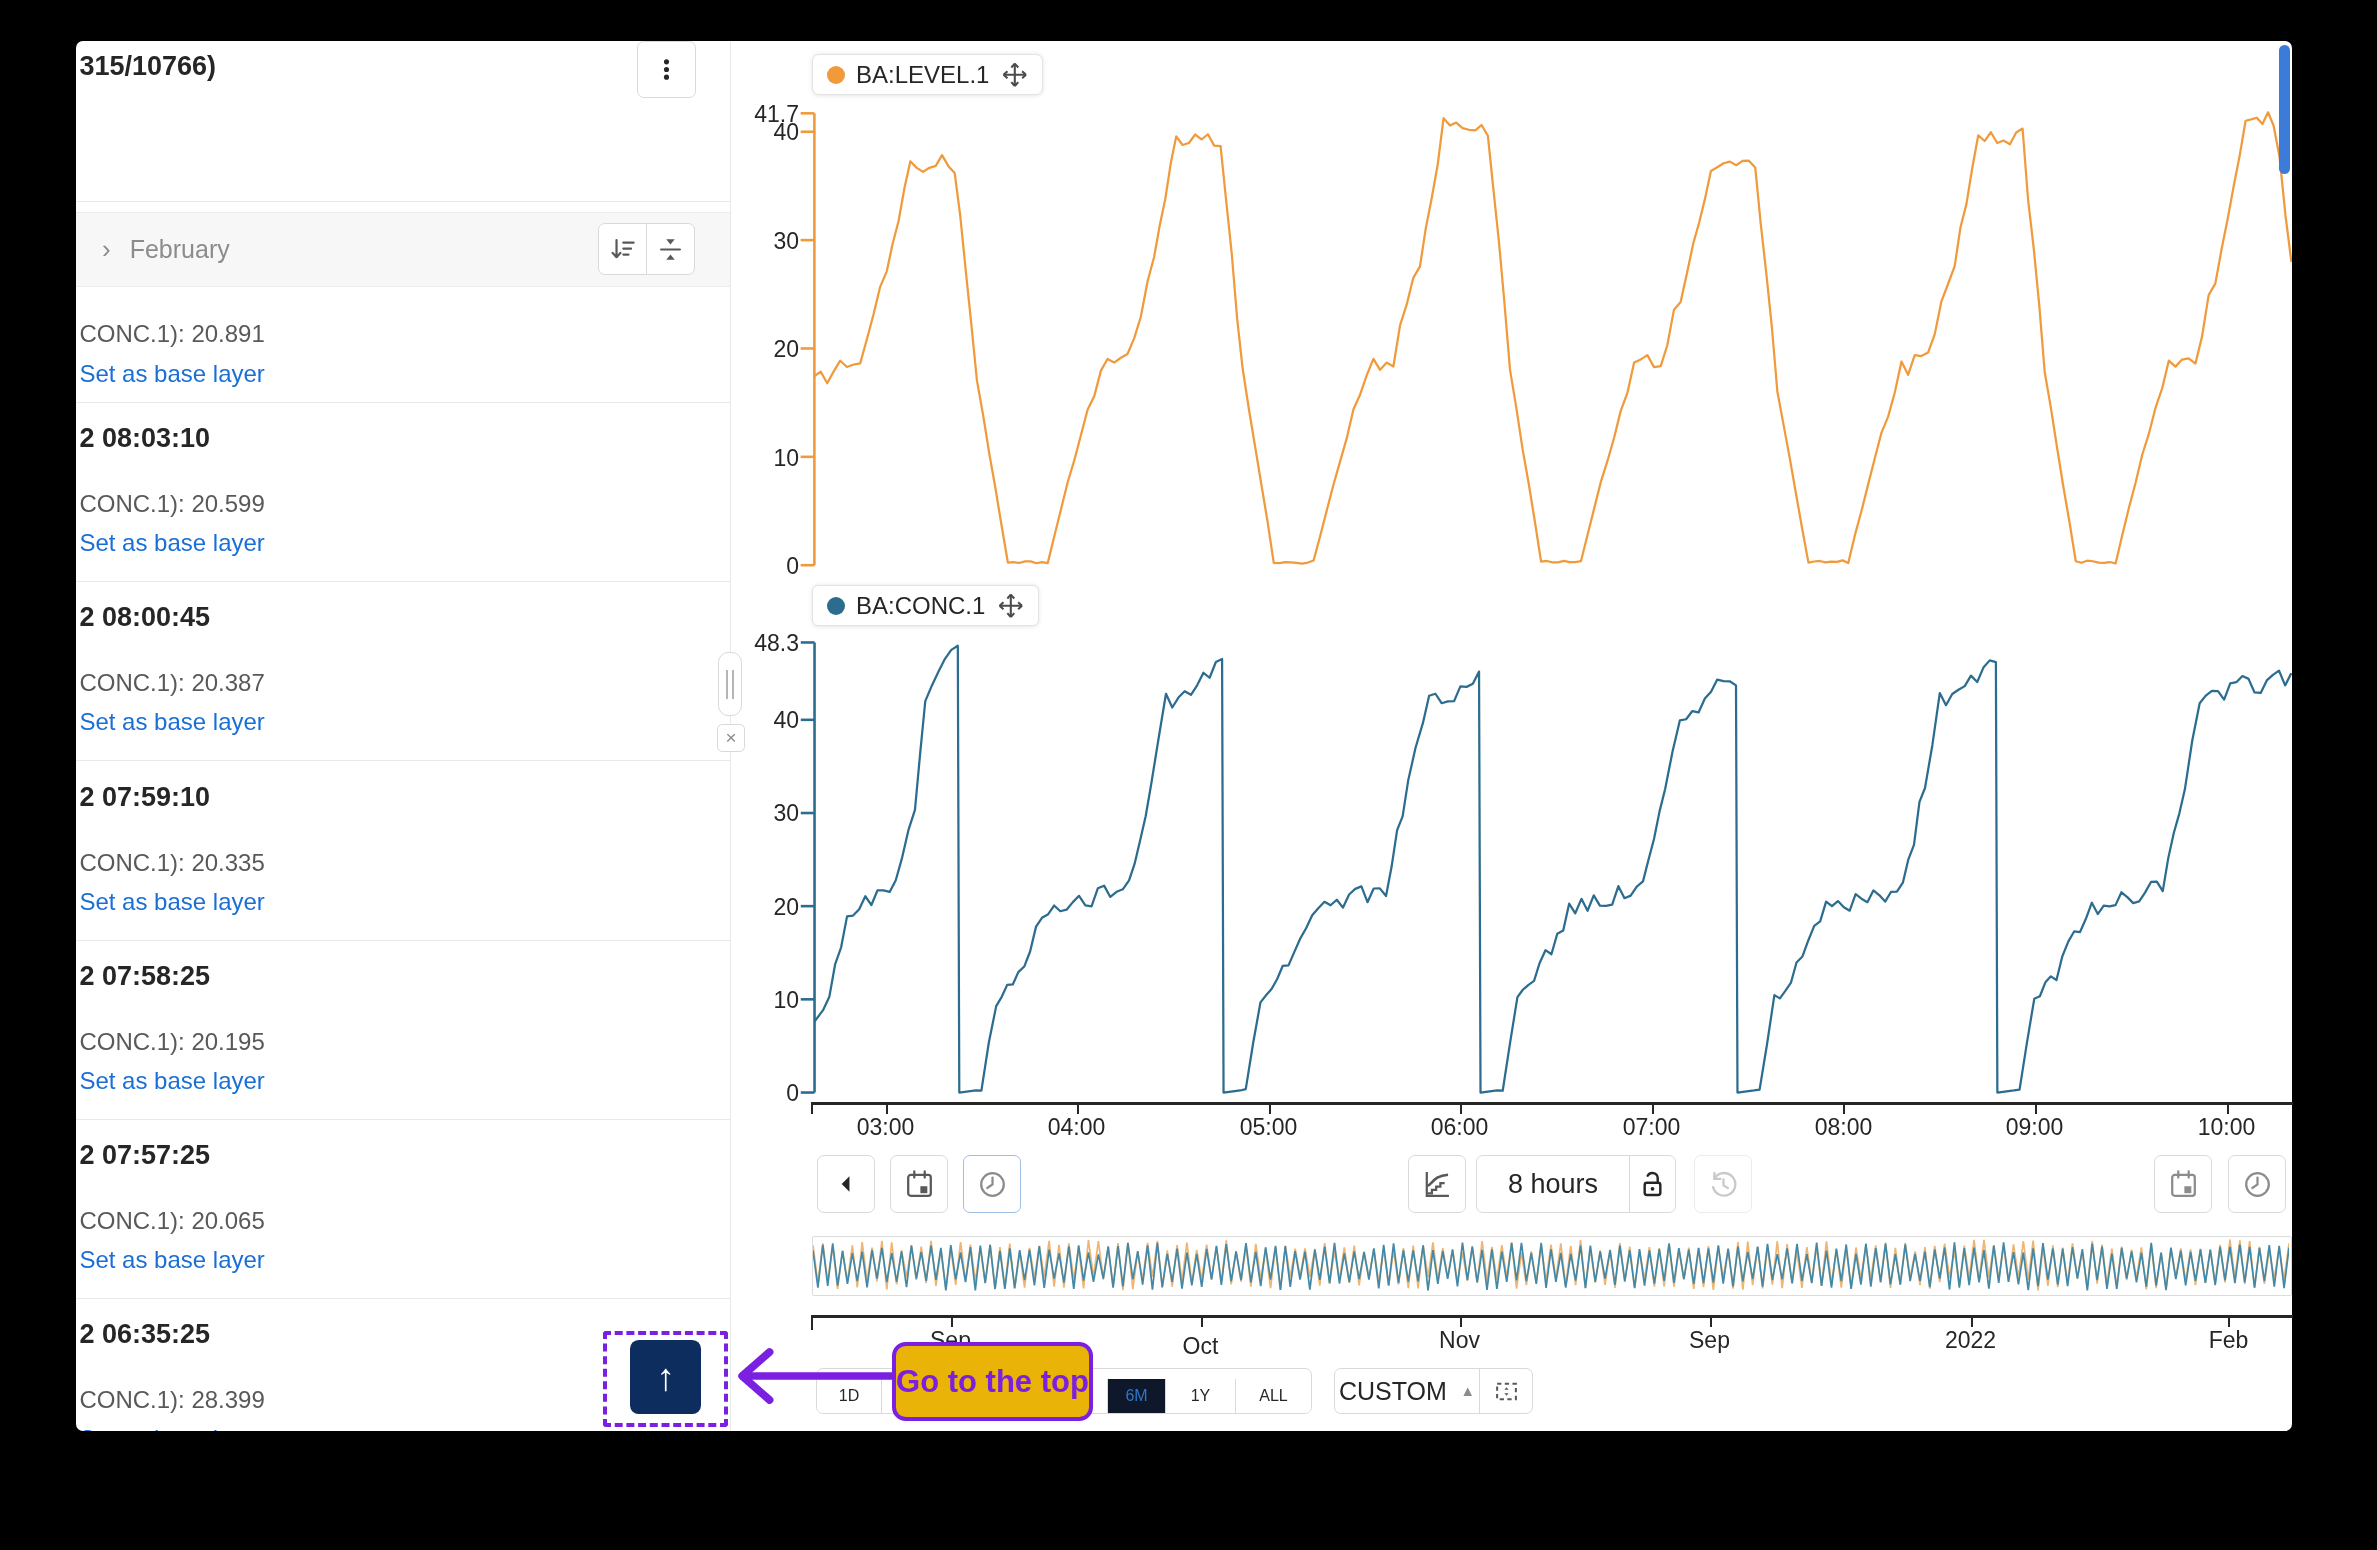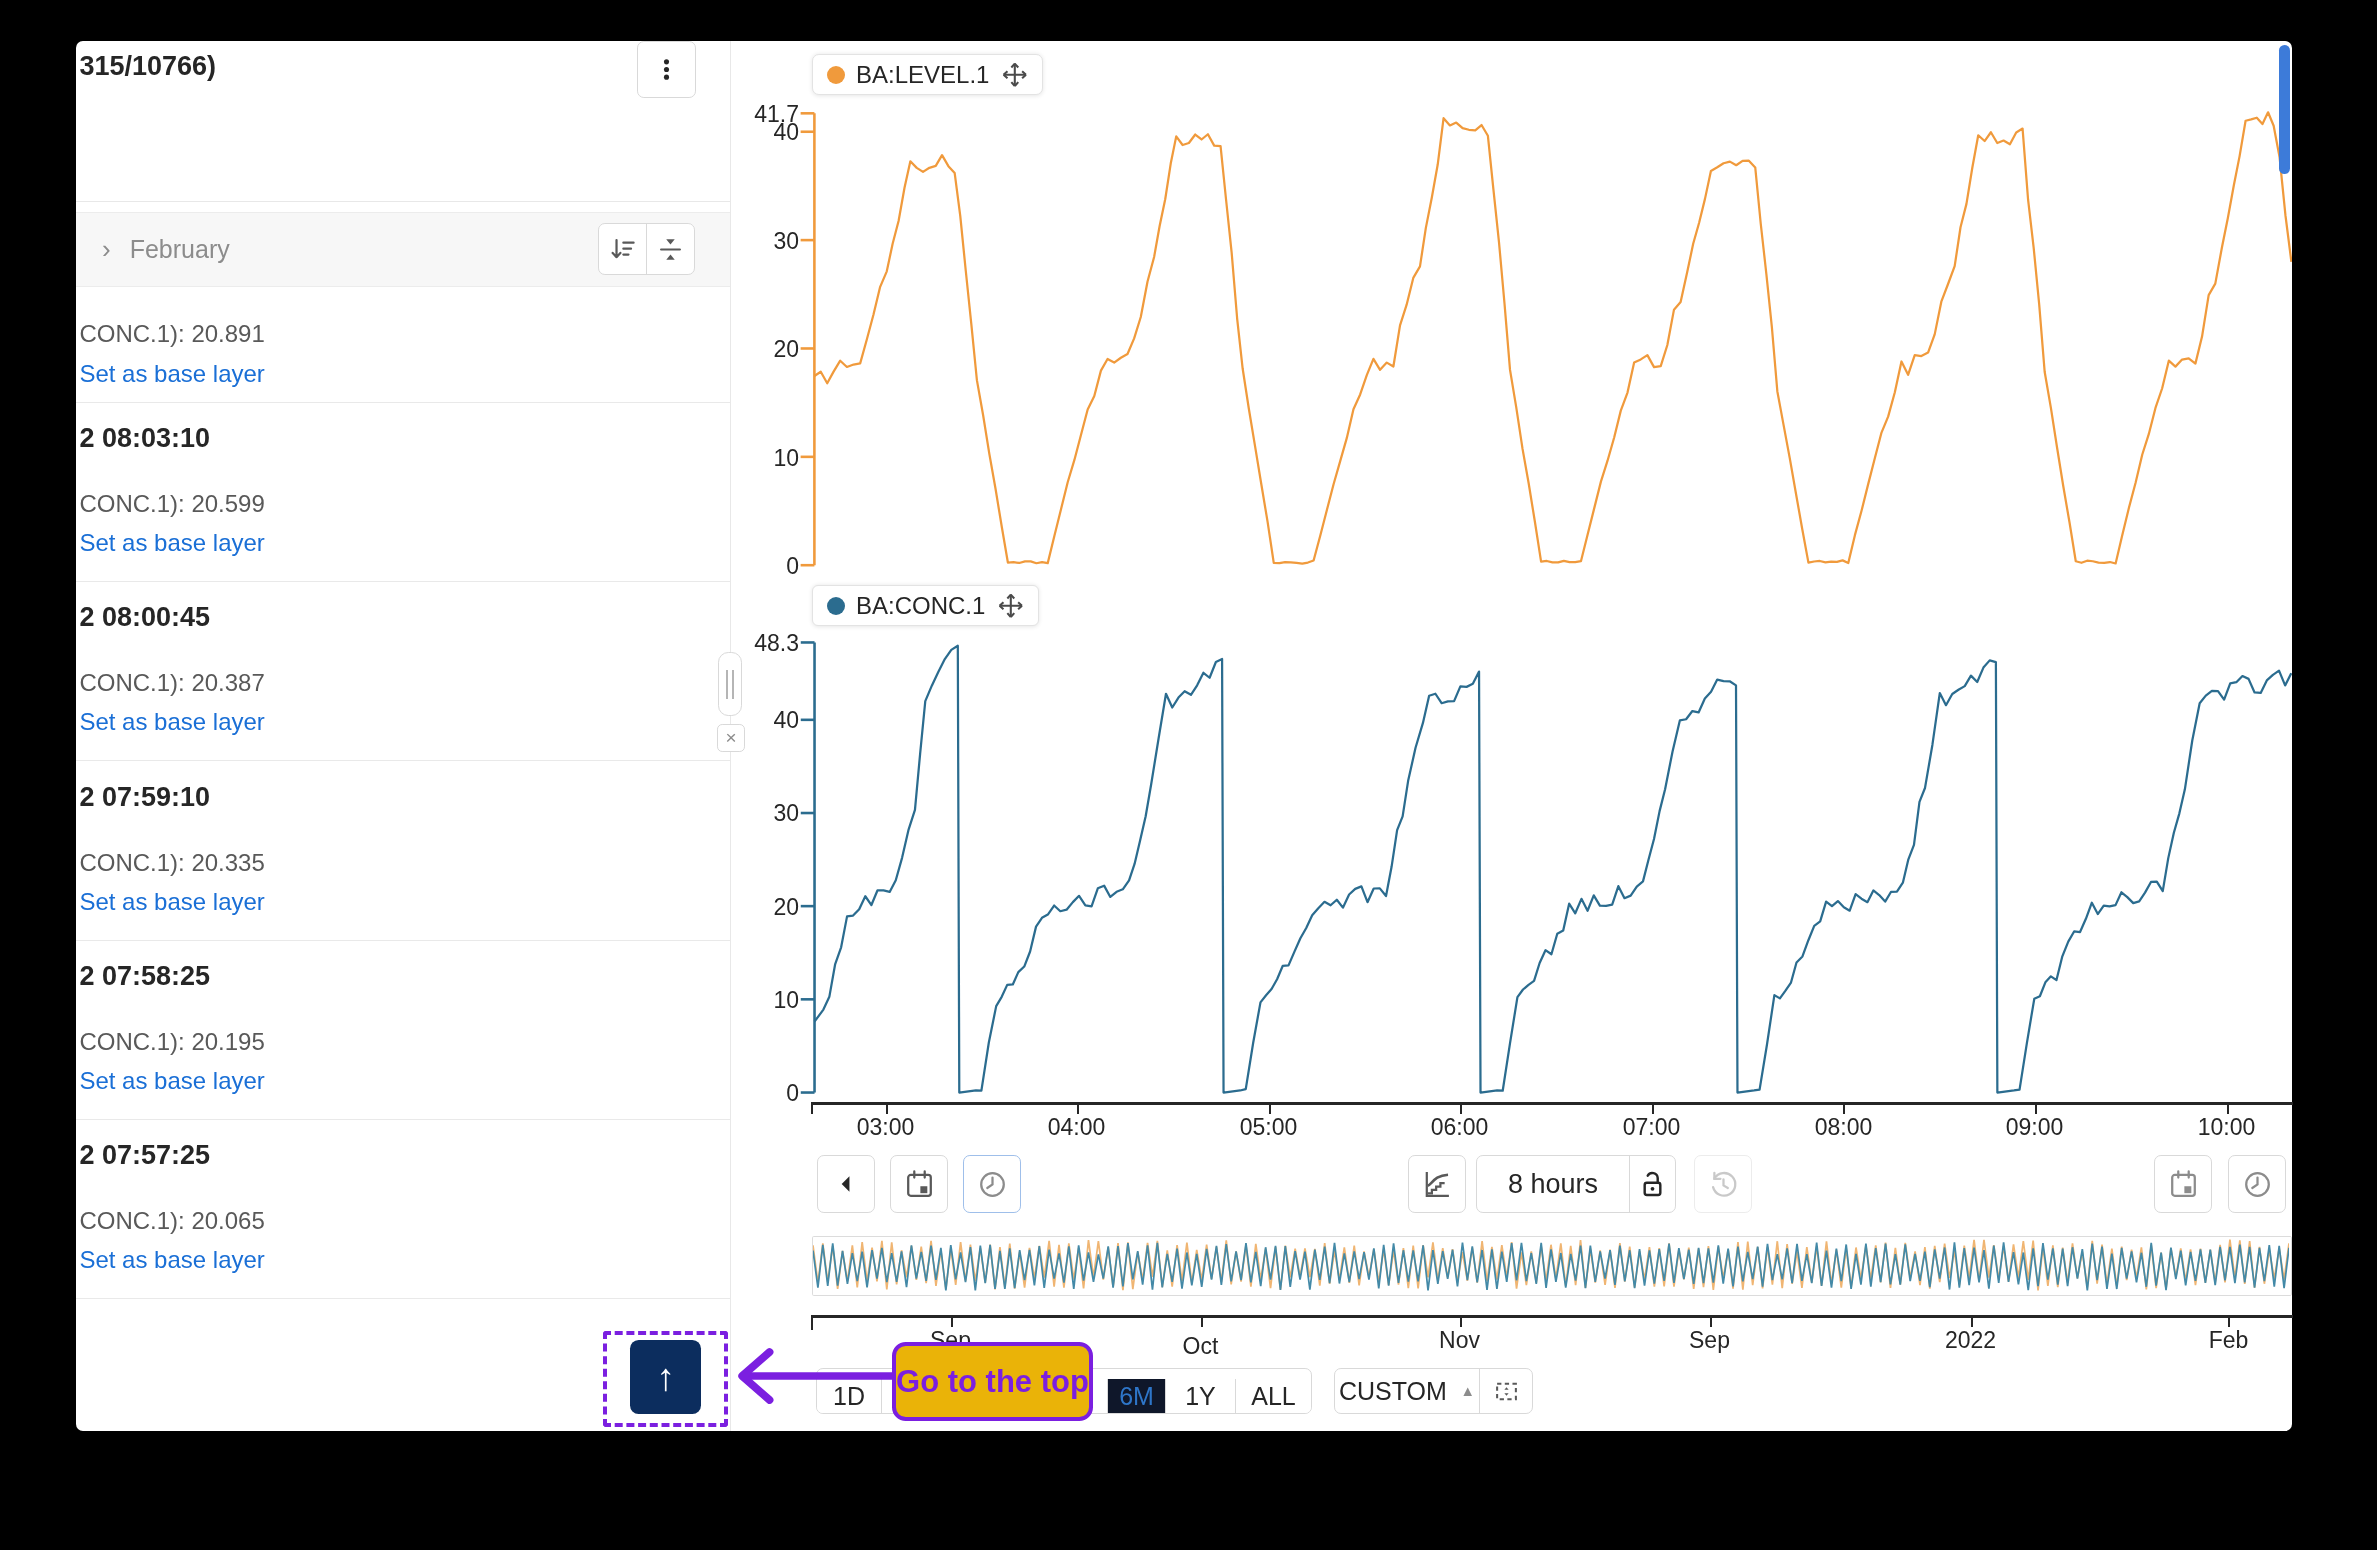--- a/index.html
+++ b/index.html
@@ -43,21 +43,21 @@
   .xlab{position:absolute;top:1114px;width:103px;text-align:center;font-size:23px;color:#262626;}
   .xtick{position:absolute;top:1103px;width:2.2px;height:11.2px;background:#262626;}
   .xaxis{left:811px;top:1102px;width:1482px;height:2.6px;background:#262626;}
   .tlaxis{left:811px;top:1315px;width:1482px;height:2.6px;background:#262626;}
   .mtick{position:absolute;top:1316px;width:2.2px;height:11.2px;background:#262626;}
   .mlab{position:absolute;top:1327px;width:129px;text-align:center;font-size:23px;color:#262626;}
   .tbtn{width:58px;height:58px;}
   .minimap{left:812px;top:1236px;width:1480px;height:60px;border:1.7px solid #dcdcdc;border-radius:1.7px;background:#fff;}
   
   .presets{left:816px;top:1368px;height:46px;display:flex;border:1.3px solid #d9d9d9;border-radius:6.9px;background:#fff;overflow:hidden;}
-  .preset{display:flex;align-items:center;justify-content:center;font-size:25px;color:#262626;cursor:pointer;background:#fff;margin-top:10px;}
+  .preset{display:flex;align-items:center;justify-content:center;font-size:16px;color:#262626;cursor:pointer;background:#fff;margin-top:10px;}
   .preset+.preset{border-left:1.3px solid #d9d9d9;}
   .preset.active{background:#edf4fc;color:#2e76c9;}
   .customgrp{left:1334px;top:1368px;height:46px;display:flex;border:1.3px solid #d9d9d9;border-radius:6.9px;background:#fff;overflow:hidden;}
   .custom-main{display:flex;align-items:center;justify-content:center;gap:13.8px;width:144px;font-size:25px;color:#262626;cursor:pointer;}
   .custom-caret{font-size:14.6px;color:#8c8c8c;}
   .custom-fit{width:52px;border-left:1.3px solid #d9d9d9;display:flex;align-items:center;justify-content:center;cursor:pointer;}
   
   .durgrp{left:1476px;top:1155px;width:200px;height:58px;border:1.3px solid #d9d9d9;border-radius:6.9px;background:#fff;display:flex;overflow:hidden;}
   .dur-txt{width:152px;display:flex;align-items:center;justify-content:center;font-size:27px;color:#262626;cursor:pointer;}
   .dur-lock{flex:1;border-left:1.3px solid #d9d9d9;display:flex;align-items:center;justify-content:center;cursor:pointer;}
@@ -128,20 +128,25 @@
         <div class="it-link" style="color: rgb(26, 111, 214);">Set as base layer</div>
       </div>
       <div class="s-item" style="top:654px;">
         <div class="it-time">2 07:58:25</div>
         <div class="it-val">CONC.1): 20.195</div>
         <div class="it-link" style="color: rgb(26, 111, 214);">Set as base layer</div>
       </div>
       <div class="s-item" style="top:833px;">
         <div class="it-time">2 07:57:25</div>
         <div class="it-val">CONC.1): 20.065</div>
+        <div class="it-link" style="color: rgb(26, 111, 214);">Set as base layer</div>
+      </div>
+      <div class="s-item last" style="top:1012px;">
+        <div class="it-time">2 06:35:25</div>
+        <div class="it-val">CONC.1): 28.399</div>
         <div class="it-link" style="color: rgb(26, 111, 214);">Set as base layer</div>
       </div>
     </div>
   </div>
 </div>
 
 <div class="abs vdiv"></div>
 <div class="abs grip">
     <i></i>
     <i></i>

